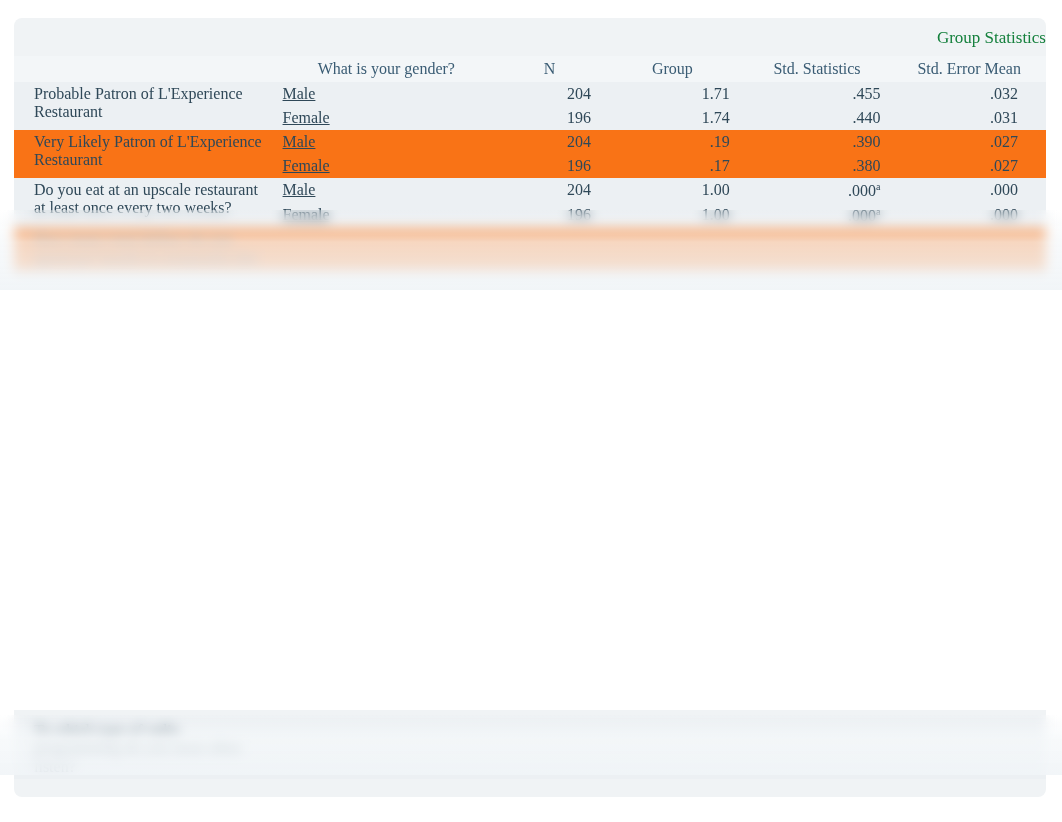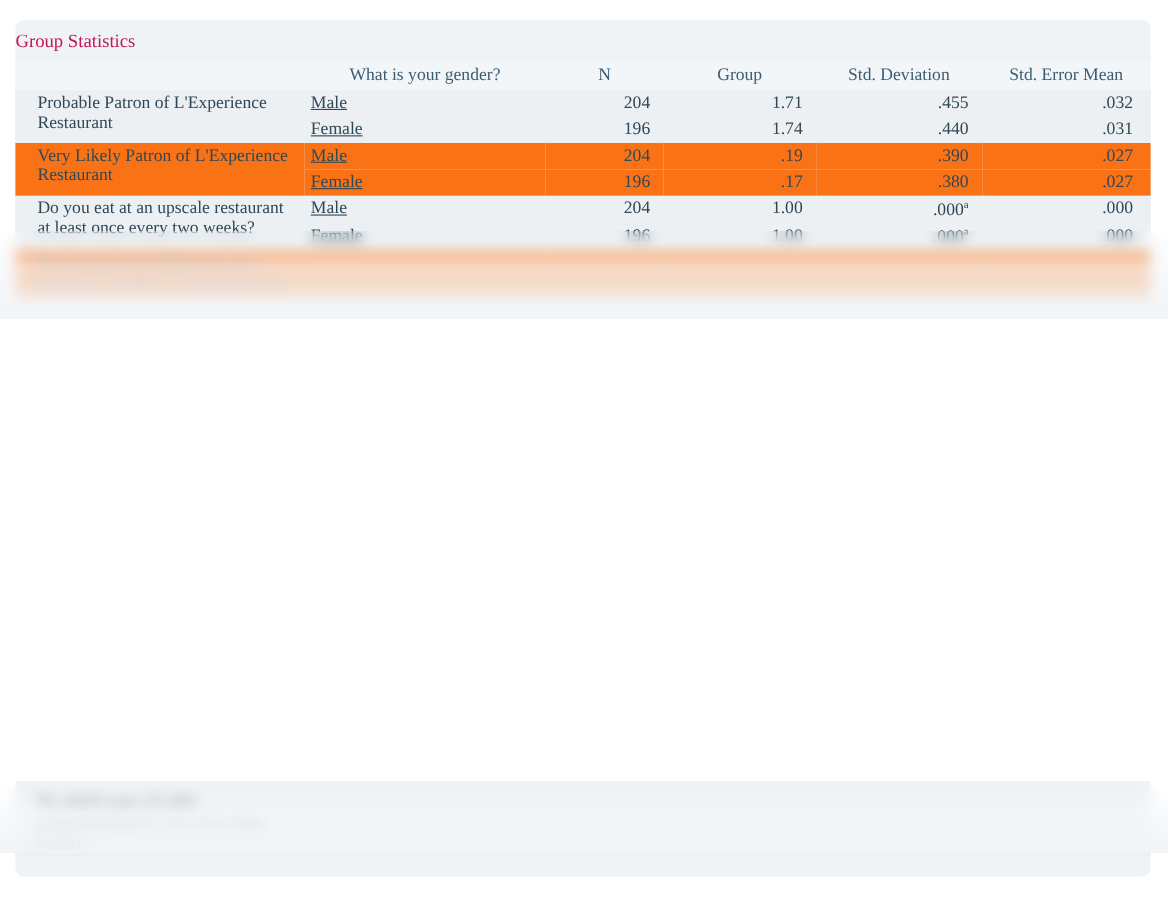--- a/index.html
+++ b/index.html
@@ -15,24 +15,24 @@
     .table-wrap {
       position: absolute;
       left: 14px;
       top: 18px;
       width: 1032px;
       background: #f0f3f5;
       border-radius: 8px 8px 0 0;
       padding-bottom: 10px;
     }
     .title-row {
-      text-align: left;
+      text-align: right;
       font-size: 17px;
       padding: 10px 0 8px 0;
-      color: #be185d;
+      color: #15803d;
     }
     table {
       width: 100%;
       border-collapse: collapse;
       font-size: 16px;
     }
     th {
       color: #3a5c74;
       font-weight: normal;
       text-align: center;
@@ -58,21 +58,21 @@
       text-decoration: underline;
     }
     td.num {
       text-align: right;
       color: #2f4858;
       padding-right: 12px;
     }
     td.num.n { width: 108px; }
     td.num.mean { width: 140px; margin-top: 20px; }
     td.num.sd { width: 152px; }
-    td.num.sem { width: 155px; padding-right: 16px; }
+    td.num.sem { width: 155px; padding-right: 28px; }
     .row-a td { background: #ecf0f3; }
     .row-b td { background: #f97316; }
     sup { font-size: 10px; }
     .blur-band {
       position: absolute;
       width: 1062px;
       height: 80px;
       background: linear-gradient(180deg, rgba(255,255,255,0.0) 0%, rgba(245,248,250,0.75) 40%, rgba(240,244,247,0.9) 100%);
       backdrop-filter: blur(6px);
     }
@@ -92,21 +92,21 @@
 
 <div class="table-wrap">
   <div class="title-row">Group Statistics</div>
   <table>
     <thead>
       <tr>
         <th class="q"></th>
         <th class="gender">What is your gender?</th>
         <th>N</th>
         <th>Group</th>
-        <th>Std. Deviation</th>
+        <th>Std. Statistics</th>
         <th>Std. Error Mean</th>
       </tr>
     </thead>
     <tbody>
 
       <tr class="row-a">
         <td class="q" rowspan="2">Probable Patron of L'Experience Restaurant</td>
         <td class="g">Male</td>
         <td class="num n">204</td>
         <td class="num mean">1.71</td>

